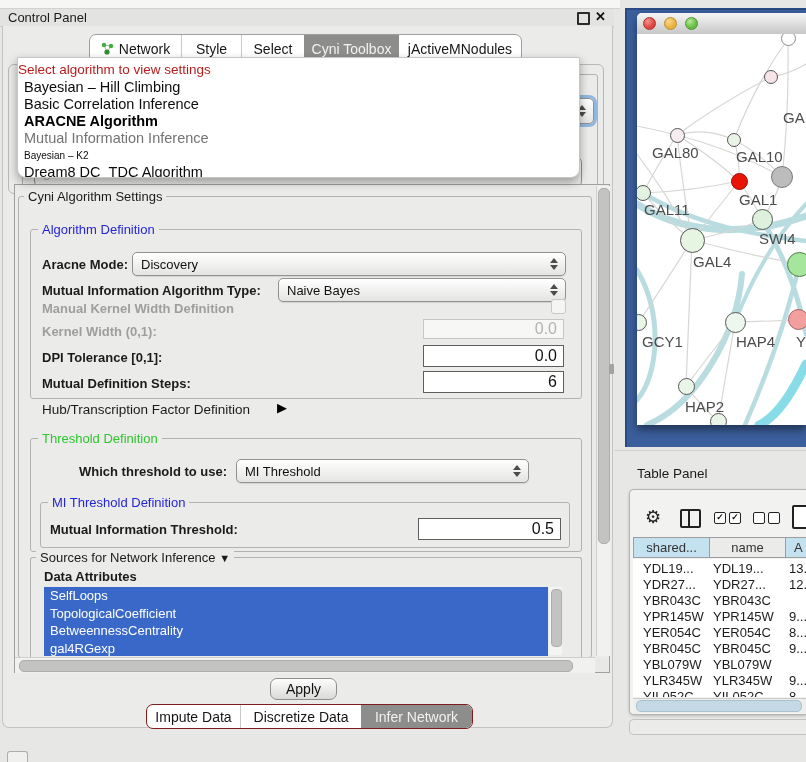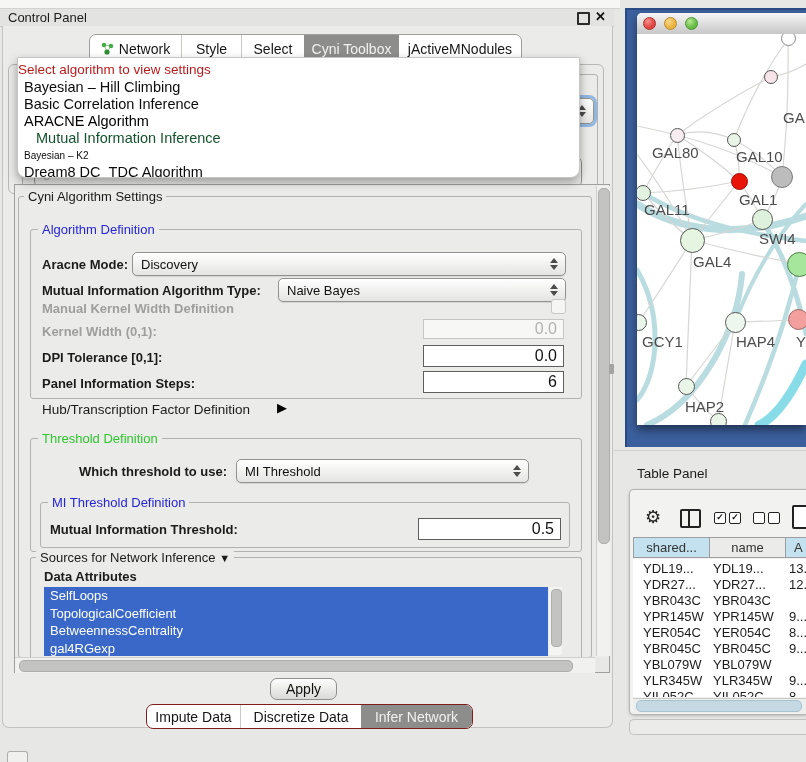--- a/index.html
+++ b/index.html
@@ -87,22 +87,22 @@
     <span class="arrows">
         <span class="tri-up"></span>
         <span class="tri-dn"></span>
       </span>
   </div>
 
   <div class="abs" style="left:17px;top:57px;width:563px;height:121px;background:#fff;border:1px solid #c6c6c4;border-radius:0 0 9px 9px;box-shadow:0 4px 10px rgba(0,0,0,.35);z-index:40;box-sizing:border-box;overflow:hidden">
     <div style="height:17px;font-size:13.5px;color:#b91c1c;padding-top:4px">Select algorithm to view settings</div>
     <div style="height:17px;line-height:17px;font-size:14.5px;color:#0c0c0c;padding-left:6px;white-space:nowrap">Bayesian – Hill Climbing</div>
     <div style="height:17px;line-height:17px;font-size:14.5px;color:#0c0c0c;padding-left:6px;white-space:nowrap">Basic Correlation Inference</div>
-    <div style="height:17px;line-height:17px;font-size:14.5px;color:#000;font-weight:normal;padding-left:6px;white-space:nowrap">ARACNE Algorithm</div>
-    <div style="height:17px;line-height:17px;font-size:14.5px;color:#14532d;padding-left:18px;white-space:nowrap">Mutual Information Inference</div>
+    <div style="height:17px;line-height:17px;font-size:14.5px;color:#000;font-weight:bold;padding-left:6px;white-space:nowrap">ARACNE Algorithm</div>
+    <div style="height:17px;line-height:17px;font-size:14.5px;color:#737373;padding-left:6px;white-space:nowrap">Mutual Information Inference</div>
     <div style="height:17px;line-height:17px;font-size:10px;color:#0c0c0c;padding-left:6px;white-space:nowrap">Bayesian – K2</div>
     <div style="height:17px;line-height:17px;font-size:14.5px;color:#0c0c0c;padding-left:6px;white-space:nowrap">Dream8 DC_TDC Algorithm</div>
   </div>
 
   <div class="abs" style="left:14px;top:184px;width:596px;height:489px;background:#ebebe9;border:1px solid #a0a09e;box-sizing:border-box"></div>
   <div class="group" style="left:18px;top:196px;width:572px;height:460px"></div>
   <div class="legend" style="left:24px;top:189px;color:#1b1b1b">Cyni Algorithm Settings</div>
 
   <div class="group" style="left:30px;top:229px;width:550px;height:168px"></div>
   <div class="legend" style="left:38px;top:222px;color:#2525d8">Algorithm Definition</div>
@@ -127,21 +127,21 @@
 
   <span class="lbl b dim" style="left:42px;top:301px">Manual Kernel Width Definition</span>
   <div class="abs" style="left:551px;top:299px;width:13px;height:13px;background:#f5f5f3;border:1px solid #c8c8c6;border-radius:3px"></div>
 
   <span class="lbl b dim" style="left:42px;top:324px">Kernel Width (0,1):</span>
   <div class="field dis" style="left:423px;top:319px;width:141px;height:20px;box-sizing:border-box">0.0</div>
 
   <span class="lbl b" style="left:42px;top:350px">DPI Tolerance [0,1]:</span>
   <div class="field" style="left:423px;top:345px;width:141px;height:22px;box-sizing:border-box">0.0</div>
 
-  <span class="lbl b" style="left:42px;top:376px">Panel Information Steps:</span>
+  <span class="lbl b" style="left:42px;top:376px">Mutual Definition Steps:</span>
   <div class="field" style="left:423px;top:371px;width:141px;height:22px;box-sizing:border-box">6</div>
 
   <span class="lbl" style="left:42px;top:402px;font-size:13.5px">Hub/Transcription Factor Definition</span>
   <span class="abs" style="left:277px;top:400px;font-size:13px;color:#000">▶</span>
 
   <div class="group" style="left:30px;top:438px;width:550px;height:112px"></div>
   <div class="legend" style="left:38px;top:431px;color:#2ec72e">Threshold Definition</div>
 
   <span class="lbl b" style="left:79px;top:464px">Which threshold to use:</span>
   <div class="combo" style="left:236px;top:459px;width:291px;height:22px">

